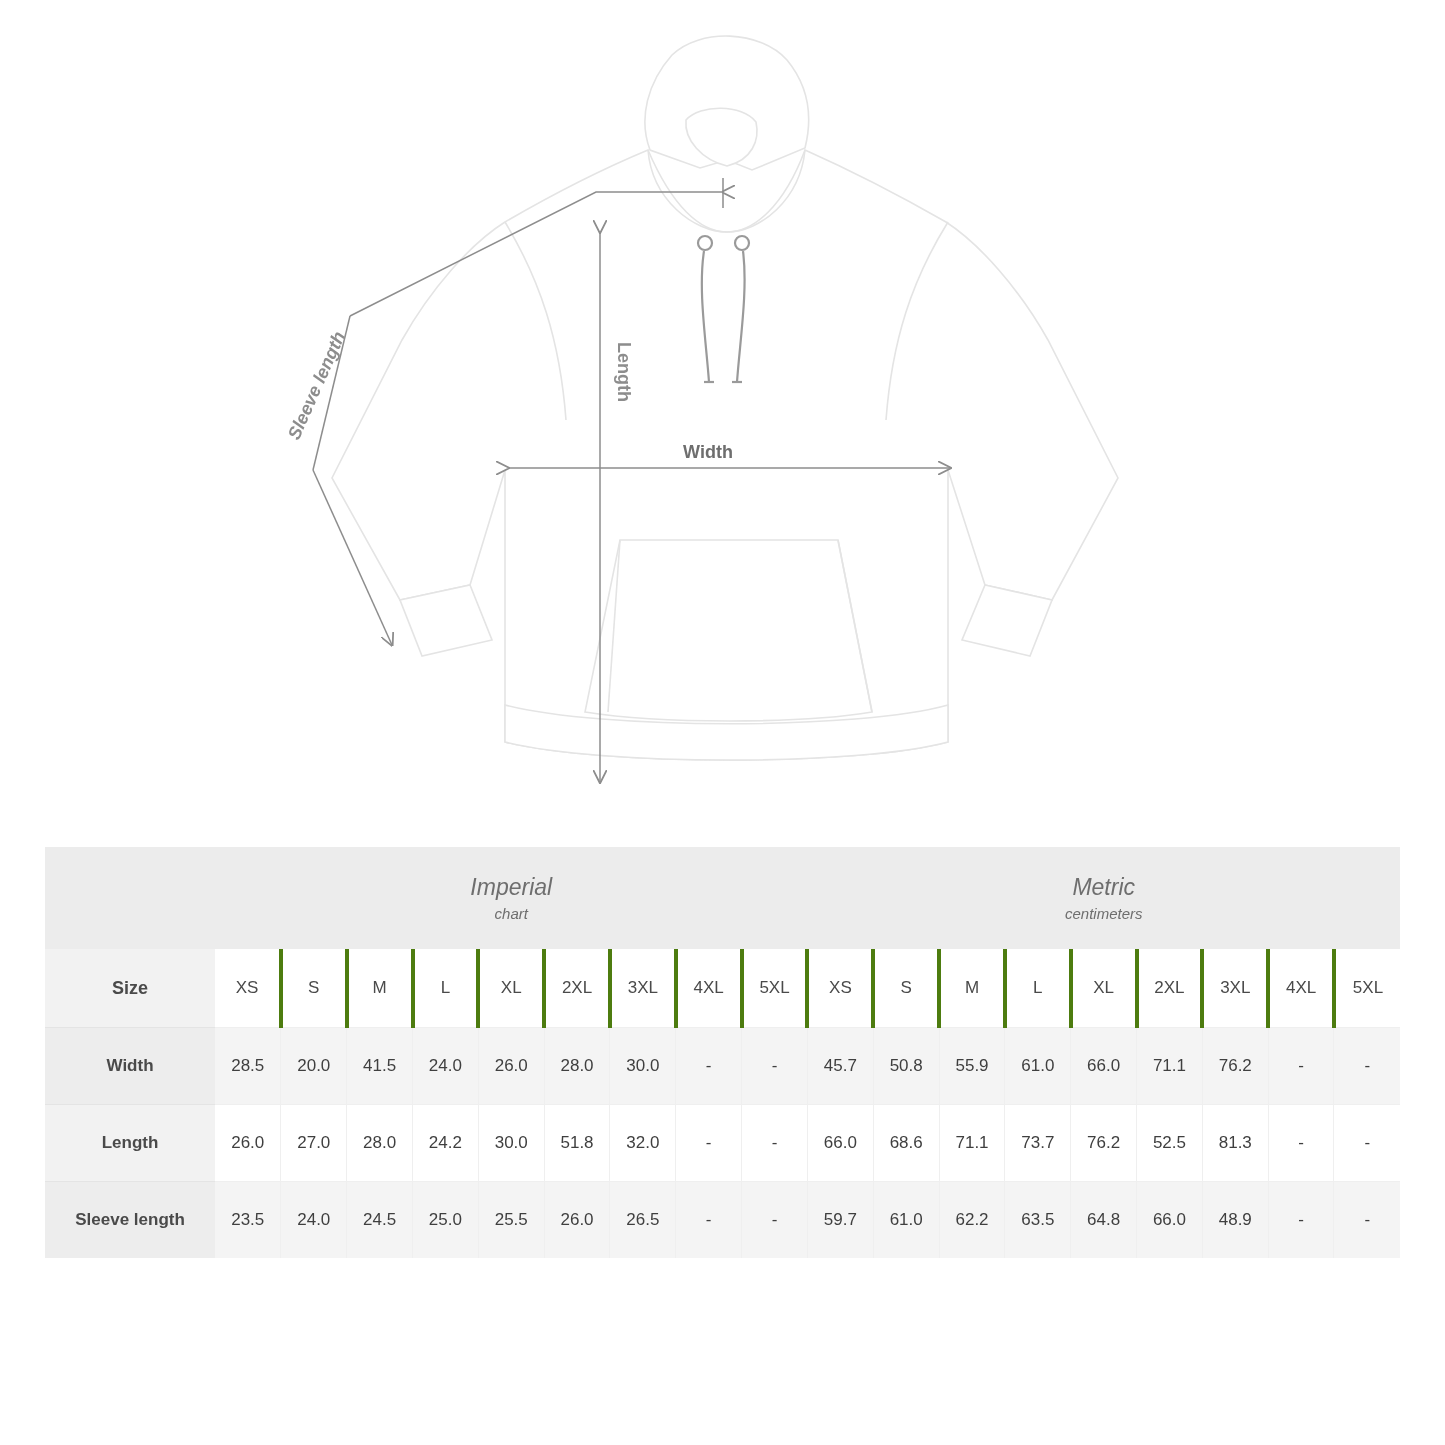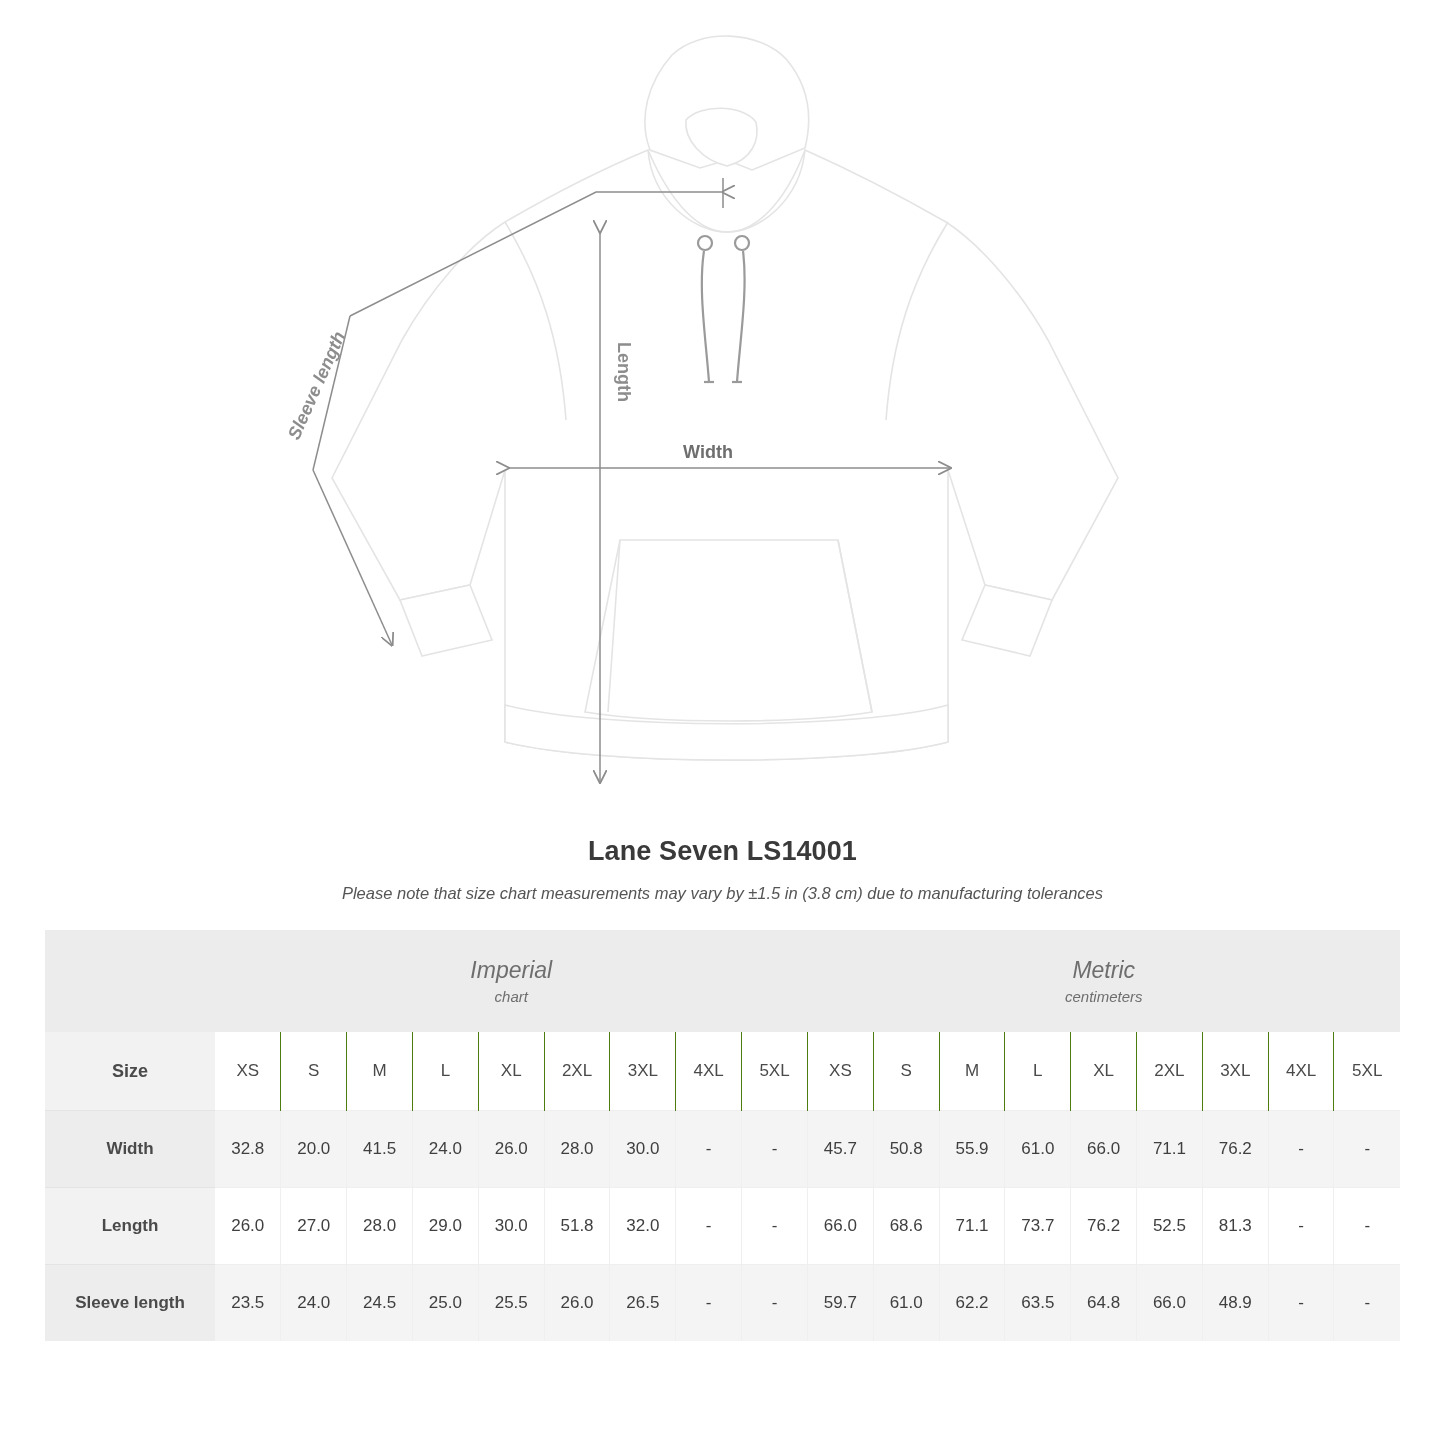--- a/index.html
+++ b/index.html
@@ -83,21 +83,21 @@
     color: #6e6e6e;
     margin-top: 4px;
   }
 
   .head-row td {
     height: 76px;
     font-size: 17px;
     font-weight: bold;
     color: #4a4a4a;
     background: #ffffff;
-    border-right: 1px solid #4d7c0f;
+    border-right: 4px solid #4d7c0f;
   }
   .head-row td:last-child { border-right: none; }
   .head-row td.rowlabel {
     font-size: 18px;
     font-weight: bold;
     background: #f2f2f2;
     border-right: none;
   }
 
   .data-row td {
@@ -198,24 +198,20 @@
       </g>
       <text x="618" y="372" transform="rotate(90 618 372)" text-anchor="middle" font-family="Liberation Sans, sans-serif" font-size="18" font-weight="bold" fill="#8d8d8d">Length</text>
 
       <g fill="none" stroke="#8d8d8d" stroke-width="1.5">
         <path d="M508,468 L950,468" marker-start="url(#arrHead)" marker-end="url(#arrHead)"></path>
       </g>
       <text x="708" y="458" text-anchor="middle" font-family="Liberation Sans, sans-serif" font-size="18" font-weight="bold" fill="#6e6e6e">Width</text>
     </svg>
   </div>
 
-  <div class="title-block">
-    <div class="chart-title">Lane Seven LS14001</div>
-    <div class="chart-note">Please note that size chart measurements may vary by ±1.5 in (3.8 cm) due to manufacturing tolerances</div>
-  </div>
 
   <div class="table-wrap">
     <table class="size-chart">
       <colgroup>
         <col class="c-label">
         <col class="c-cell">
           <col class="c-cell">
           <col class="c-cell">
           <col class="c-cell">
           <col class="c-cell">
@@ -263,21 +259,21 @@
           <td>L</td>
           <td>XL</td>
           <td>2XL</td>
           <td>3XL</td>
           <td>4XL</td>
           <td>5XL</td>
         </tr>
 
         <tr class="data-row shade">
           <td class="rowlabel">Width</td>
-          <td>32.8</td>
+          <td>28.5</td>
           <td>20.0</td>
           <td>41.5</td>
           <td>24.0</td>
           <td>26.0</td>
           <td>28.0</td>
           <td>30.0</td>
           <td>-</td>
           <td>-</td>
           <td>45.7</td>
           <td>50.8</td>
@@ -288,21 +284,21 @@
           <td>76.2</td>
           <td>-</td>
           <td>-</td>
         </tr>
 
         <tr class="data-row plain">
           <td class="rowlabel">Length</td>
           <td>26.0</td>
           <td>27.0</td>
           <td>28.0</td>
-          <td>29.0</td>
+          <td>24.2</td>
           <td>30.0</td>
           <td>51.8</td>
           <td>32.0</td>
           <td>-</td>
           <td>-</td>
           <td>66.0</td>
           <td>68.6</td>
           <td>71.1</td>
           <td>73.7</td>
           <td>76.2</td>

